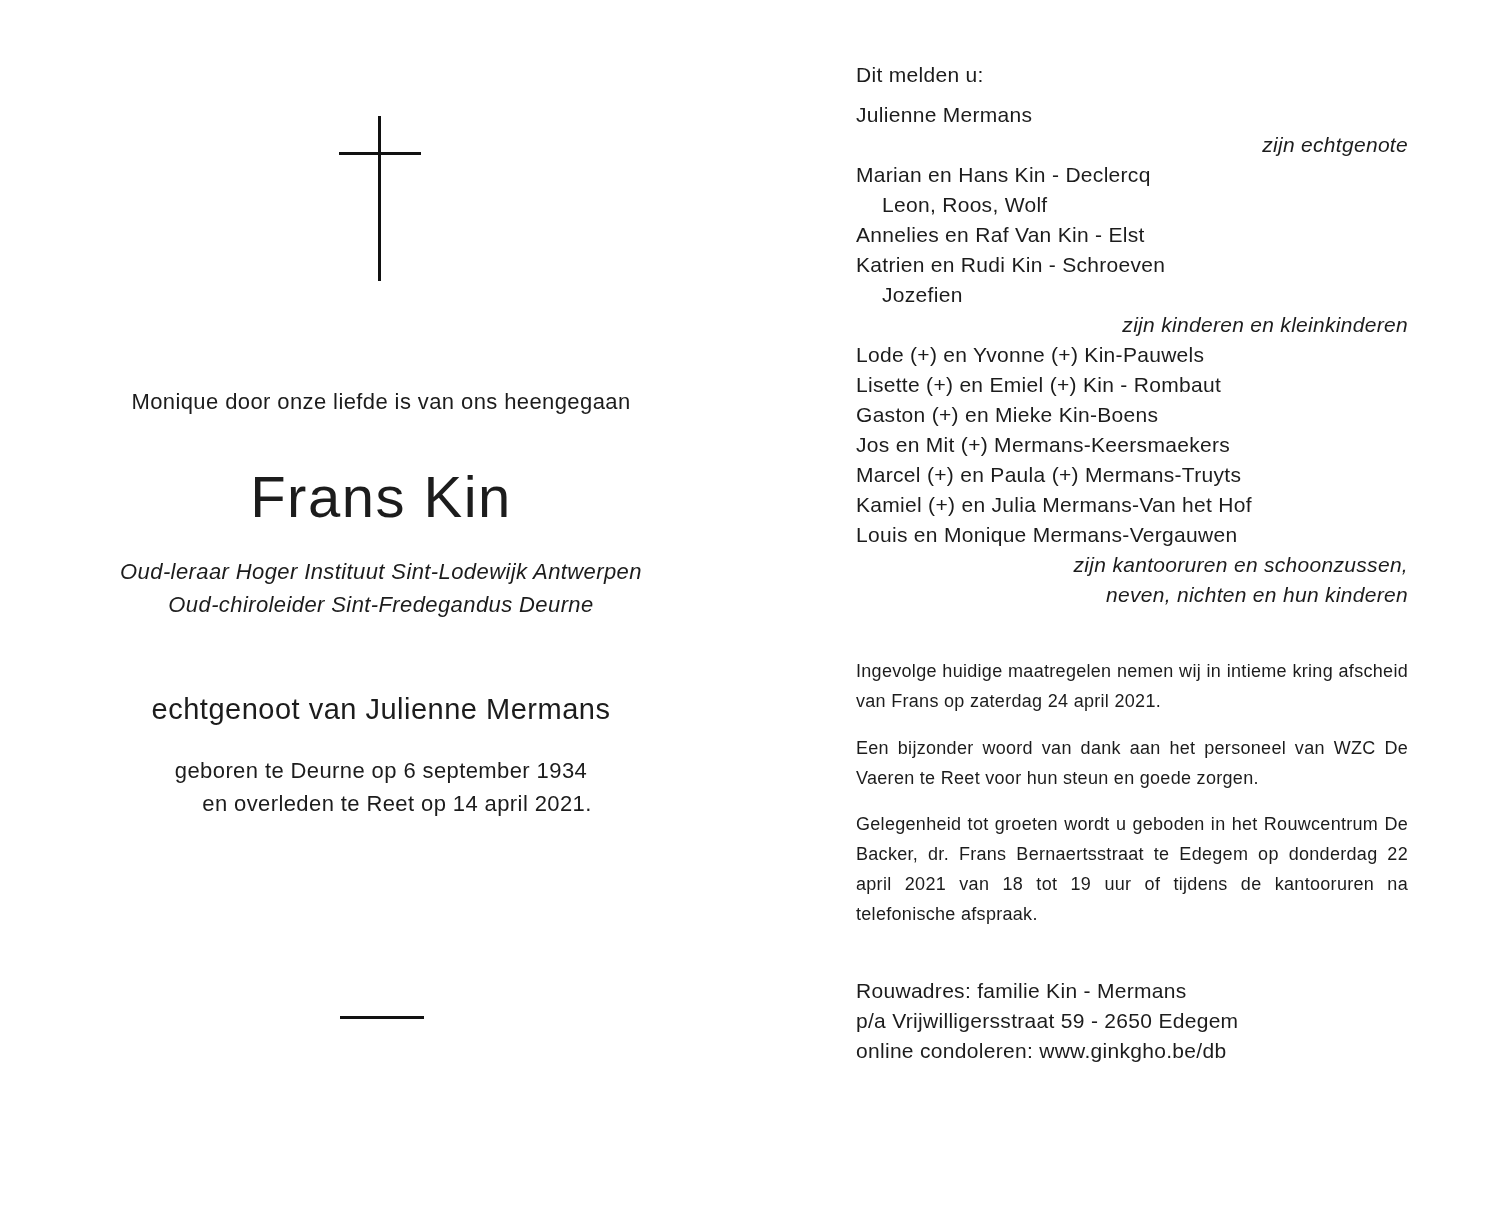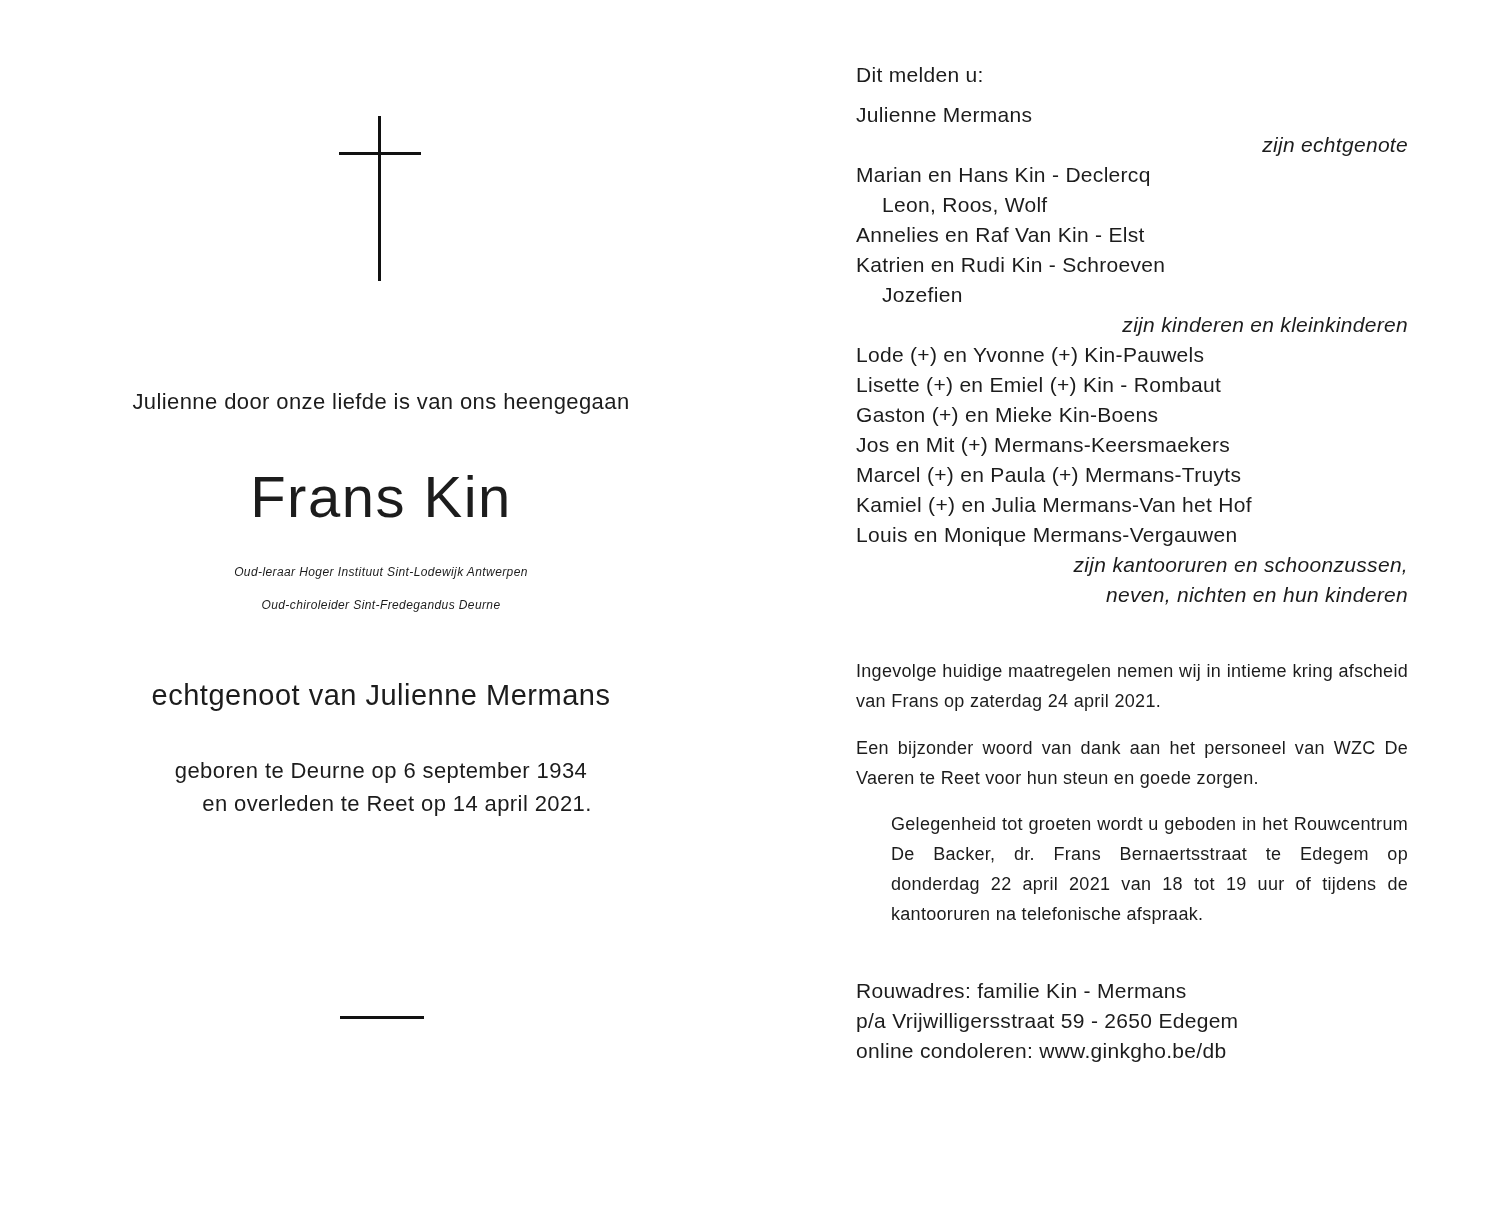--- a/index.html
+++ b/index.html
@@ -58,32 +58,32 @@
     top: 462px;
     font-size: 58px;
     font-weight: 300;
     letter-spacing: 1.5px;
     line-height: 70px;
     margin: 0;
   }
   .epithet {
     position: absolute;
     left: 0; right: 0;
-    font-size: 12px;
+    font-size: 22px;
     font-style: italic;
     line-height: 24px;
     letter-spacing: 0.4px;
     margin: 0;
   }
   .epithet.t1 { top: 560px; }
   .epithet.t2 { top: 593px; }
   .spouse {
     position: absolute;
     left: 0; right: 0;
-    top: 676px;
+    top: 690px;
     font-size: 29px;
     line-height: 38px;
     letter-spacing: 0.5px;
     margin: 0;
   }
   .vital {
     position: absolute;
     left: 0; right: 0;
     font-size: 22px;
     line-height: 28px;
@@ -123,33 +123,33 @@
   .para {
     margin: 0;
     font-size: 18px;
     line-height: 30px;
     letter-spacing: 0.3px;
     text-align: justify;
   }
   .para.p1 { margin-top: 46px; }
   .para.p2 { margin-top: 17px; }
   .para.p3 { margin-top: 17px; }
-  .para.p4 { margin-top: 16px; margin-left: 35px; }
+  .para.p4 { margin-top: 16px; }
   .address { margin-top: 47px; }
 </style>
 </head>
 <body>
 
 <div class="card">
 
   <section class="page-left">
     <span class="cross-v"></span>
     <span class="cross-h"></span>
 
-    <p class="opening">Julienne door onze liefde is van ons heengegaan</p>
+    <p class="opening">Monique door onze liefde is van ons heengegaan</p>
     <h1 class="deceased">Frans Kin</h1>
     <p class="epithet t1">Oud-leraar Hoger Instituut Sint-Lodewijk Antwerpen</p>
     <p class="epithet t2">Oud-chiroleider Sint-Fredegandus Deurne</p>
     <p class="spouse">echtgenoot van Julienne Mermans</p>
     <p class="vital born">geboren te Deurne op 6 september 1934</p>
     <p class="vital died">en overleden te Reet op 14 april 2021.</p>
 
     <span class="footer-line"></span>
   </section>
 

